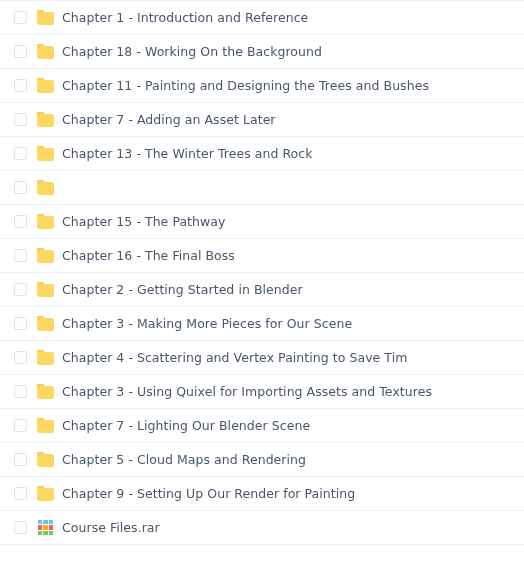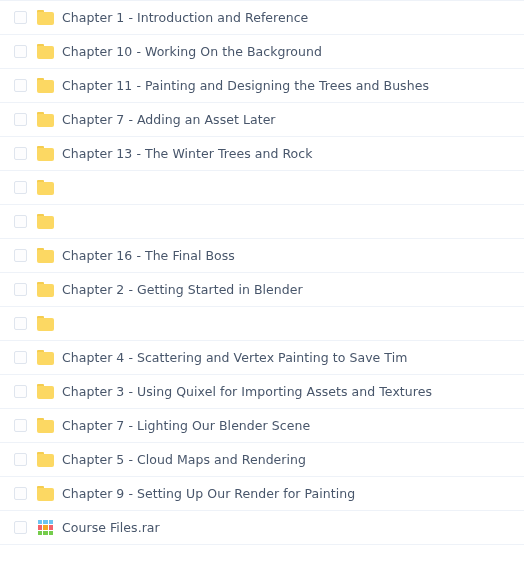--- a/index.html
+++ b/index.html
@@ -124,21 +124,21 @@
       <span class="label">Chapter 1 - Introduction and Reference</span>
     </div>
     <div class="row">
       <div class="checkbox"></div>
       <span class="icon-cell">
         <span class="folder-icon">
           <span class="tab"></span>
           <span class="body"></span>
         </span>
       </span>
-      <span class="label">Chapter 10 - Working On the Background</span>
+      <span class="label">Chapter 18 - Working On the Background</span>
     </div>
     <div class="row">
       <div class="checkbox"></div>
       <span class="icon-cell">
         <span class="folder-icon">
           <span class="tab"></span>
           <span class="body"></span>
         </span>
       </span>
       <span class="label">Chapter 11 - Painting and Designing the Trees and Bushes</span>
@@ -173,20 +173,21 @@
       </span>
     </div>
     <div class="row">
       <div class="checkbox"></div>
       <span class="icon-cell">
         <span class="folder-icon">
           <span class="tab"></span>
           <span class="body"></span>
         </span>
       </span>
+      <span class="label">Chapter 15 - The Pathway</span>
     </div>
     <div class="row">
       <div class="checkbox"></div>
       <span class="icon-cell">
         <span class="folder-icon">
           <span class="tab"></span>
           <span class="body"></span>
         </span>
       </span>
       <span class="label">Chapter 16 - The Final Boss</span>
@@ -202,20 +203,21 @@
       <span class="label">Chapter 2 - Getting Started in Blender</span>
     </div>
     <div class="row">
       <div class="checkbox"></div>
       <span class="icon-cell">
         <span class="folder-icon">
           <span class="tab"></span>
           <span class="body"></span>
         </span>
       </span>
+      <span class="label">Chapter 3 - Making More Pieces for Our Scene</span>
     </div>
     <div class="row">
       <div class="checkbox"></div>
       <span class="icon-cell">
         <span class="folder-icon">
           <span class="tab"></span>
           <span class="body"></span>
         </span>
       </span>
       <span class="label">Chapter 4 - Scattering and Vertex Painting to Save Tim</span>

